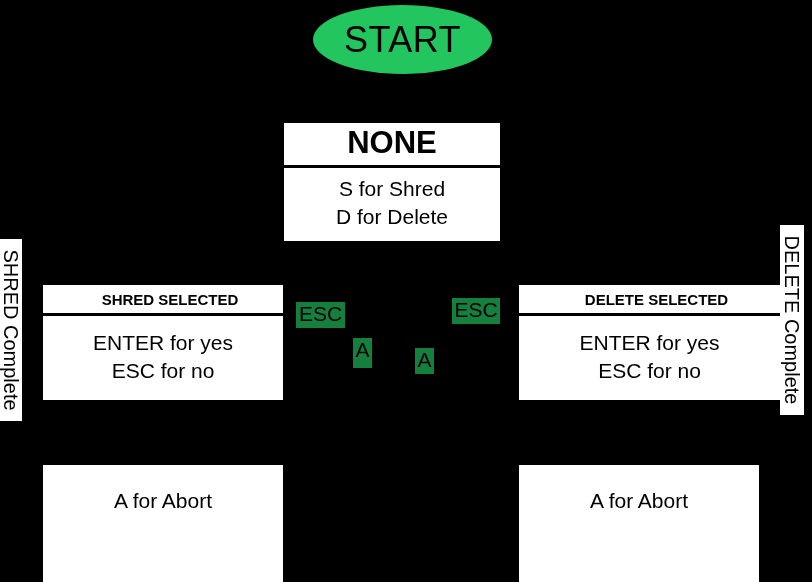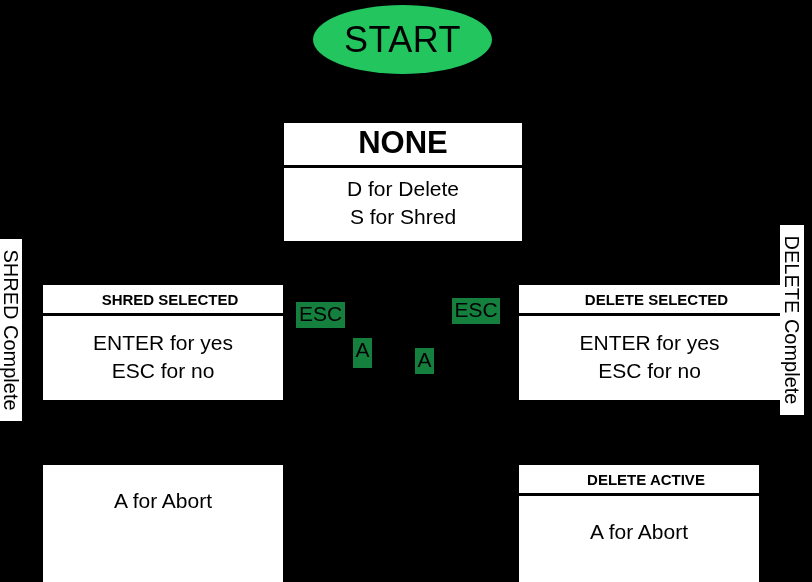--- a/index.html
+++ b/index.html
@@ -118,25 +118,25 @@
 </style>
 </head>
 <body>
 
 <div id="diagram">
 
   <div class="terminal" style="left:313px; top:5px; width:179px; height:69px;">
     <span class="terminal-label">START</span>
   </div>
 
-  <div class="state" style="left:284px; top:123px; width:238px; height:118px;">
+  <div class="state" style="left:284px; top:123px; width:216px; height:118px;">
     <div class="state-title big">NONE</div>
     <div class="state-body">
+      <div class="state-body-line">S for Shred</div>
       <div class="state-body-line">D for Delete</div>
-      <div class="state-body-line">S for Shred</div>
     </div>
   </div>
 
   <div class="state" style="left:43px; top:285px; width:240px; height:115px;">
     <div class="state-title">SHRED SELECTED</div>
     <div class="state-body">
       <div class="state-body-line">ENTER for yes</div>
       <div class="state-body-line">ESC for no</div>
     </div>
   </div>
@@ -149,21 +149,20 @@
     </div>
   </div>
 
   <div class="state clipped" style="left:43px; top:465px; width:240px; height:130px;">
     <div class="state-body">
       <div class="state-body-line">A for Abort</div>
     </div>
   </div>
 
   <div class="state clipped" style="left:519px; top:465px; width:240px; height:130px;">
-    <div class="state-title">DELETE ACTIVE</div>
     <div class="state-body">
       <div class="state-body-line">A for Abort</div>
     </div>
   </div>
 
   <div class="edge-label" style="left:296px; top:302px; width:47px; height:26px;">ESC</div>
 
   <div class="edge-label" style="left:353px; top:338px; width:17px; height:30px;">A</div>
 
   <div class="edge-label" style="left:415px; top:348px; width:17px; height:26px;">A</div>

